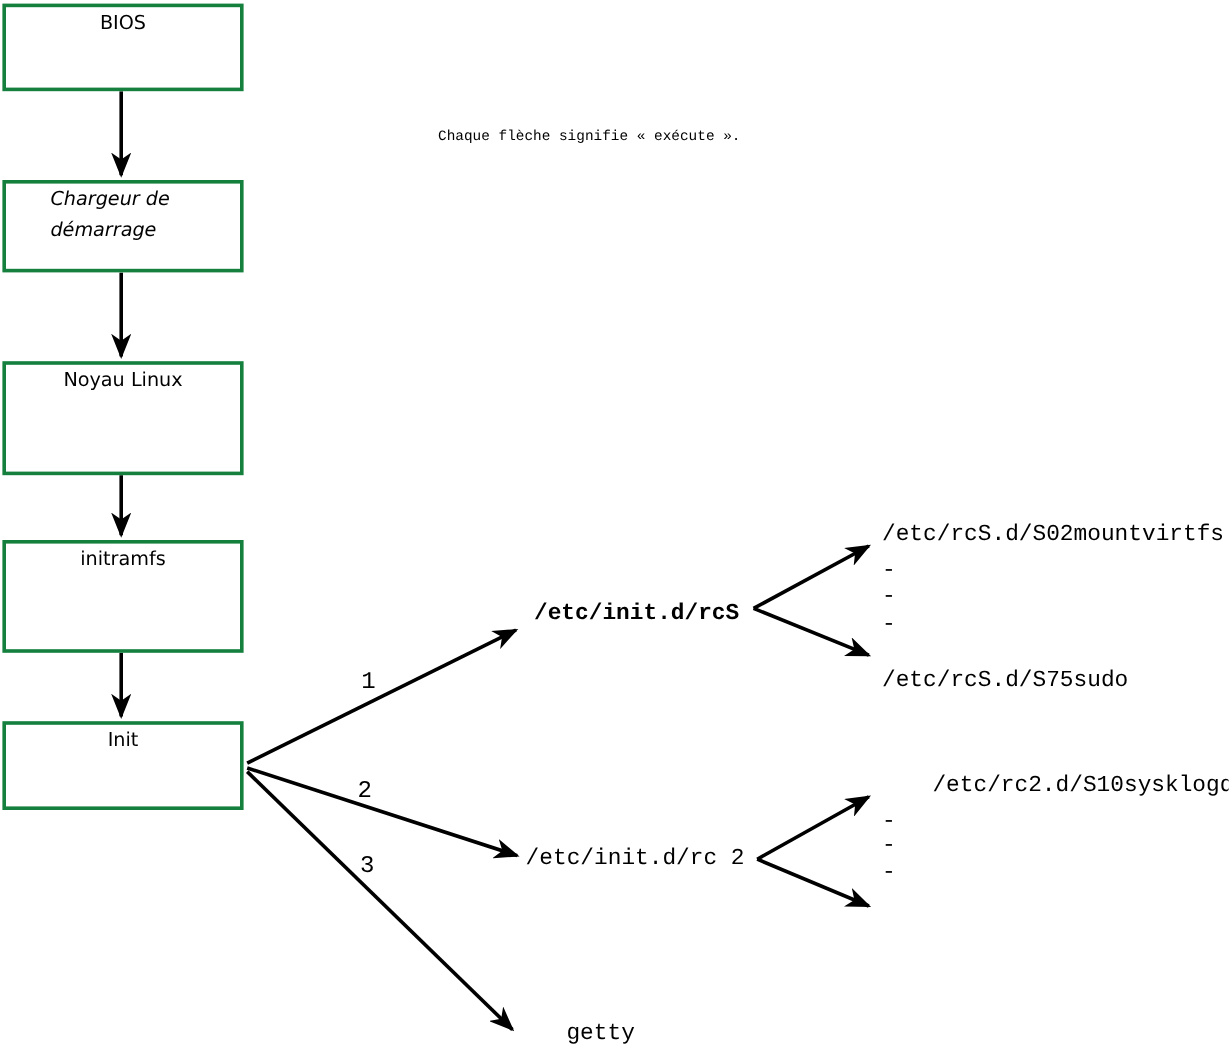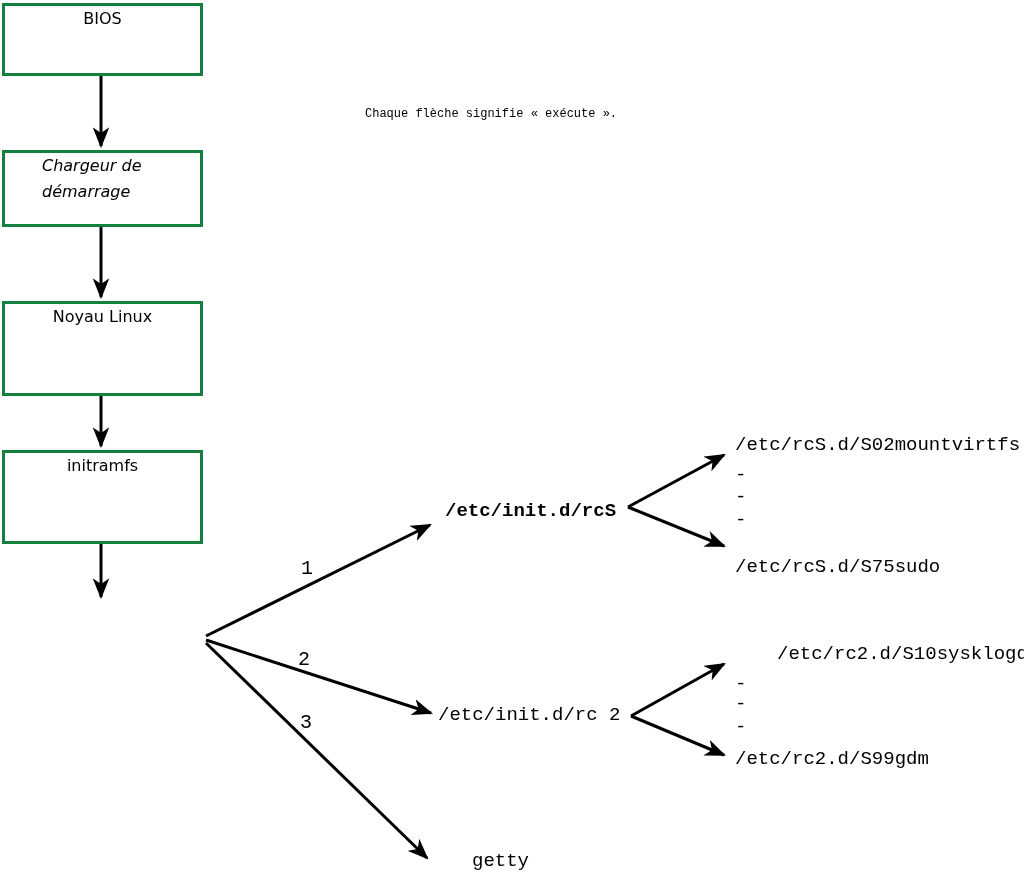--- a/index.html
+++ b/index.html
@@ -97,20 +97,23 @@
   </div>
 
   <div class="box" style="top:301px; height:95px;">
     <span>Noyau Linux</span>
   </div>
 
   <div class="box" style="top:450px; height:94px;">
     <span>initramfs</span>
   </div>
 
+  <div class="box" style="top:601px; height:74px;">
+    <span>Init</span>
+  </div>
 
   <div class="txt sans" style="left:365px; top:103px;">Chaque flèche signifie « exécute ».</div>
 
   <div class="txt branch-num" style="left:301px; top:558px;">1</div>
   <div class="txt branch-num" style="left:298px; top:649px;">2</div>
   <div class="txt branch-num" style="left:300px; top:712px;">3</div>
 
   <div class="txt mono" style="left:445px; top:500px;font-weight:bold;">/etc/init.d/rcS</div>
   <div class="txt mono" style="left:438px; top:704px;text-align:center;">/etc/init.d/rc 2</div>
   <div class="txt mono" style="left:472px; top:850px;">getty</div>
@@ -118,15 +121,14 @@
   <div class="txt mono" style="left:735px; top:434px;">/etc/rcS.d/S02mountvirtfs</div>
   <div class="txt mono" style="left:735px; top:464px;">-</div>
   <div class="txt mono" style="left:735px; top:486px;">-</div>
   <div class="txt mono" style="left:735px; top:509px;">-</div>
   <div class="txt mono" style="left:735px; top:556px;">/etc/rcS.d/S75sudo</div>
 
   <div class="txt mono" style="left:777px; top:643px;">/etc/rc2.d/S10sysklogd</div>
   <div class="txt mono" style="left:735px; top:673px;">-</div>
   <div class="txt mono" style="left:735px; top:693px;">-</div>
   <div class="txt mono" style="left:735px; top:716px;">-</div>
-  <div class="txt mono" style="left:735px; top:748px;">/etc/rc2.d/S99gdm</div>
 
 </div>
 
 </body></html>

